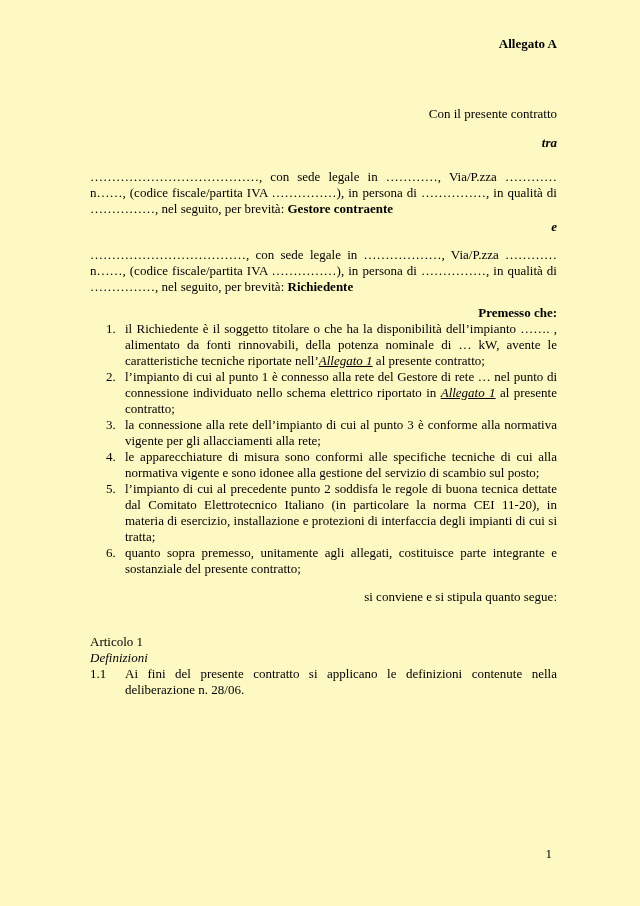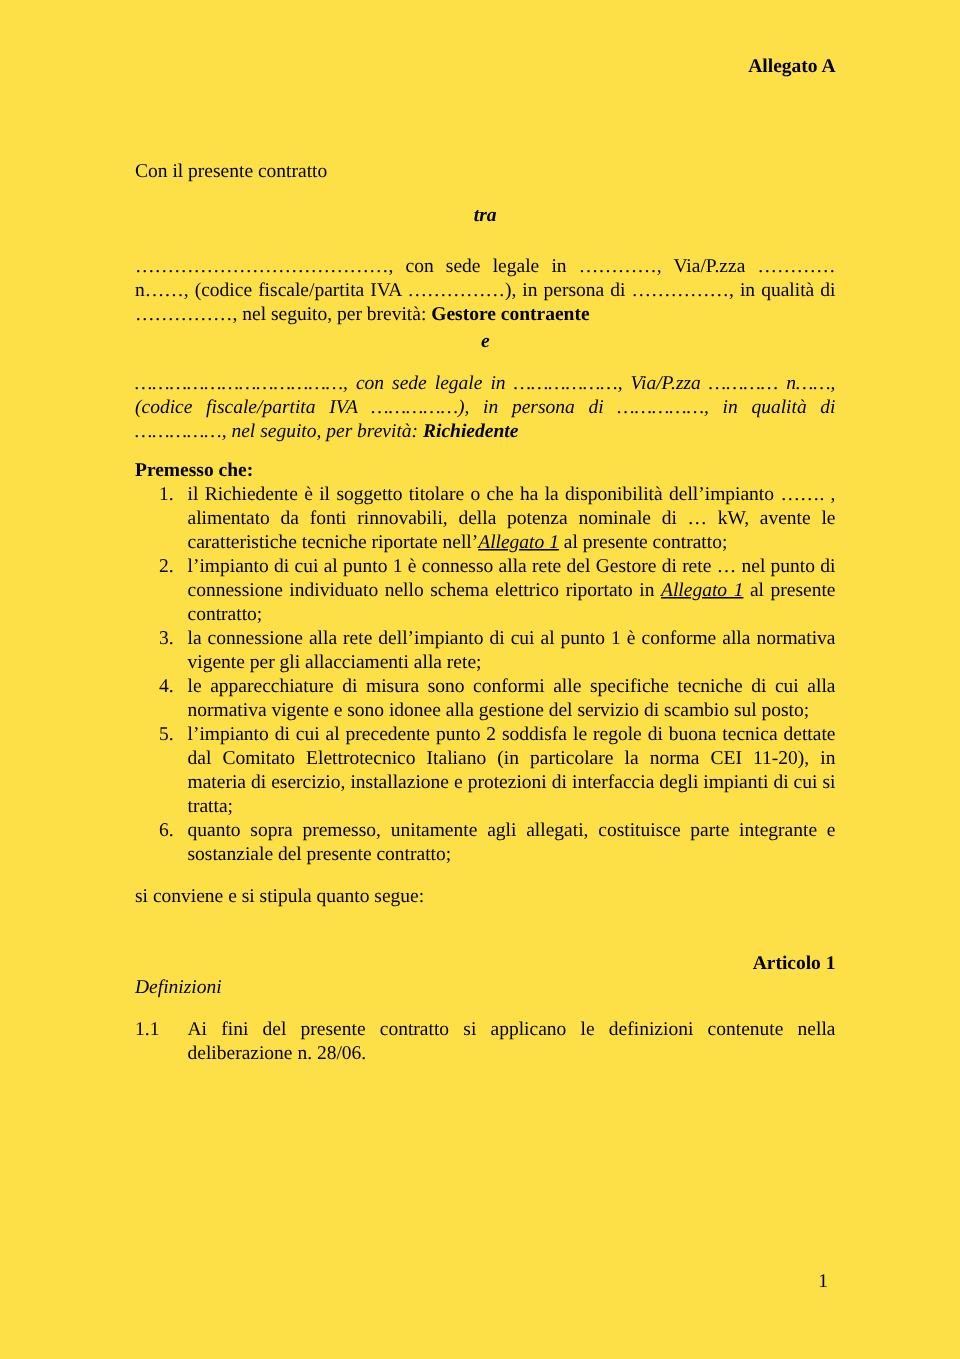--- a/index.html
+++ b/index.html
@@ -4,91 +4,91 @@
 <style>
   html, body {
     margin: 0;
     padding: 0;
     background: #ffffff;
   }
   .page {
     position: relative;
     width: 640px;
     height: 906px;
-    background: #fde047;
+    background: #fef9c3;
     color: #000000;
     font-family: "Liberation Serif", "DejaVu Serif", serif;
     font-size: 13px;
     line-height: 16px;
     overflow: hidden;
   }
   .content {
     position: absolute;
     left: 90px;
     top: 36px;
     width: 467px;
   }
-  p { margin: 0; }
+  p { margin: 0; text-align: right; }
 
   .header-right {
     text-align: right;
     font-weight: bold;
     margin-bottom: 54px;
   }
   .doc-title {
     font-weight: bold;
     text-align: justify;
     margin-bottom: 12px;
   }
   .intro-line {
     margin-bottom: 13px;
   }
   .separator {
-    text-align: center;
+    text-align: right;
     font-weight: bold;
     font-style: italic;
   }
   .sep-tra { margin-bottom: 18px; }
   .sep-e   { margin-bottom: 12px; }
   .party-par {
     text-align: justify;
     margin-bottom: 2px;
   }
-  .party-par.second { margin-bottom: 10px; font-style: italic; }
+  .party-par.second { margin-bottom: 10px; }
   .premesso-label { margin-bottom: 0; font-weight: bold; }
 
   .premessa-item {
     position: relative;
     padding-left: 35px;
     text-align: justify;
   }
   .premessa-item .num {
     position: absolute;
     left: 16px;
     top: 0;
   }
   .u { text-decoration: underline; font-style: italic; }
   b  { font-weight: bold; }
 
   .stipula-line { margin-top: 12px; }
 
   .art-heading {
-    text-align: right;
-    font-weight: bold;
+    text-align: left;
+    font-weight: normal;
     margin-top: 29px;
   }
   .art-subheading {
     text-align: left;
     font-style: italic;
   }
   .clause {
     position: relative;
     padding-left: 35px;
     text-align: justify;
-    margin-top: 12px;
+    margin-top: 0;
   }
   .clause .clause-num {
     position: absolute;
     left: 0;
     top: 0;
   }
   .page-number {
     position: absolute;
     right: 88px;
     top: 846px;
@@ -119,21 +119,21 @@
       <div class="premessa-item">
         <span class="num">1.</span>
         <span>il Richiedente è il soggetto titolare o che ha la disponibilità dell’impianto ……. , alimentato da fonti rinnovabili, della potenza nominale di … kW, avente le caratteristiche tecniche riportate nell’</span><span class="u">Allegato 1</span><span> al presente contratto;</span>
       </div>
       <div class="premessa-item">
         <span class="num">2.</span>
         <span>l’impianto di cui al punto 1 è connesso alla rete del Gestore di rete …  nel punto di connessione individuato nello schema elettrico riportato in </span><span class="u">Allegato 1</span><span> al presente contratto;</span>
       </div>
       <div class="premessa-item">
         <span class="num">3.</span>
-        <span>la connessione alla rete dell’impianto di cui al punto 1 è conforme alla normativa vigente per gli allacciamenti alla rete;</span>
+        <span>la connessione alla rete dell’impianto di cui al punto 3 è conforme alla normativa vigente per gli allacciamenti alla rete;</span>
       </div>
       <div class="premessa-item">
         <span class="num">4.</span>
         <span>le apparecchiature di misura sono conformi alle specifiche tecniche di cui alla normativa vigente e sono idonee alla gestione del servizio di scambio sul posto;</span>
       </div>
       <div class="premessa-item">
         <span class="num">5.</span>
         <span>l’impianto di cui al precedente punto 2 soddisfa le regole di buona tecnica dettate dal Comitato Elettrotecnico Italiano (in particolare la norma CEI 11-20), in materia di esercizio, installazione e protezioni di interfaccia degli impianti di cui si tratta;</span>
       </div>
       <div class="premessa-item">

